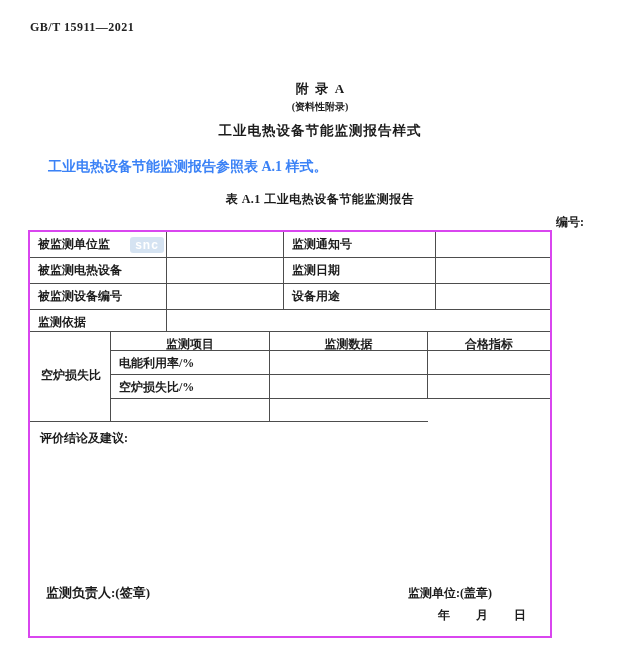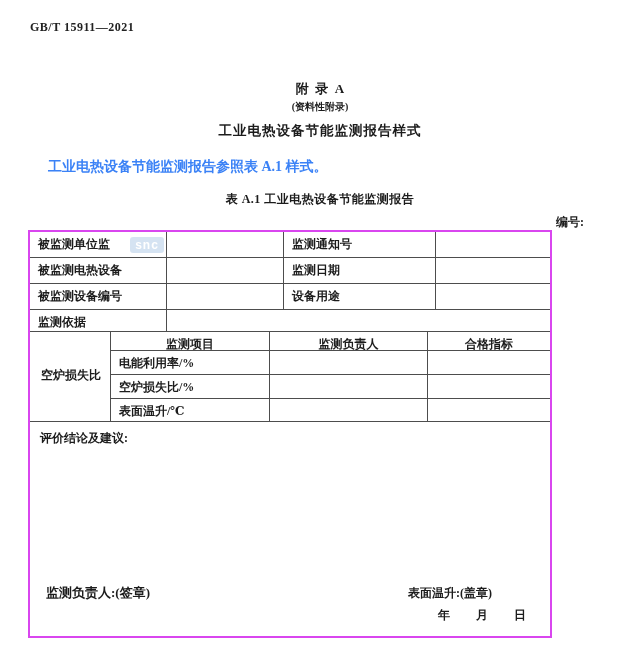--- a/index.html
+++ b/index.html
@@ -129,40 +129,39 @@
 
     <div class="grid-basis">
       <div class="cell">监测依据</div>
       <div class="cell last"></div>
     </div>
 
     <div class="grid-b">
       <div class="cell vmid rowspan">空炉损失比</div>
 
       <div class="cell center">监测项目</div>
-      <div class="cell center">监测负责人</div>
+      <div class="cell center">监测数据</div>
       <div class="cell center last">合格指标</div>
 
       <div class="cell">电能利用率/%</div>
       <div class="cell"></div>
       <div class="cell last"></div>
 
       <div class="cell">空炉损失比/%</div>
       <div class="cell"></div>
       <div class="cell last"></div>
 
-      <div class="cell">表面温升/℃</div>
       <div class="cell"></div>
       <div class="cell last"></div>
     </div>
 
     <div class="conclusion">
       <span>评价结论及建议:</span>
       <div class="sig-left">监测负责人:(签章)</div>
-      <div class="sig-right">表面温升:(盖章)</div>
+      <div class="sig-right">监测单位:(盖章)</div>
       <div class="sig-date">
         <span>年</span>
         <span>月</span>
         <span>日</span>
       </div>
     </div>
 
   </div>
 
   <div class="watermark">snc</div>

